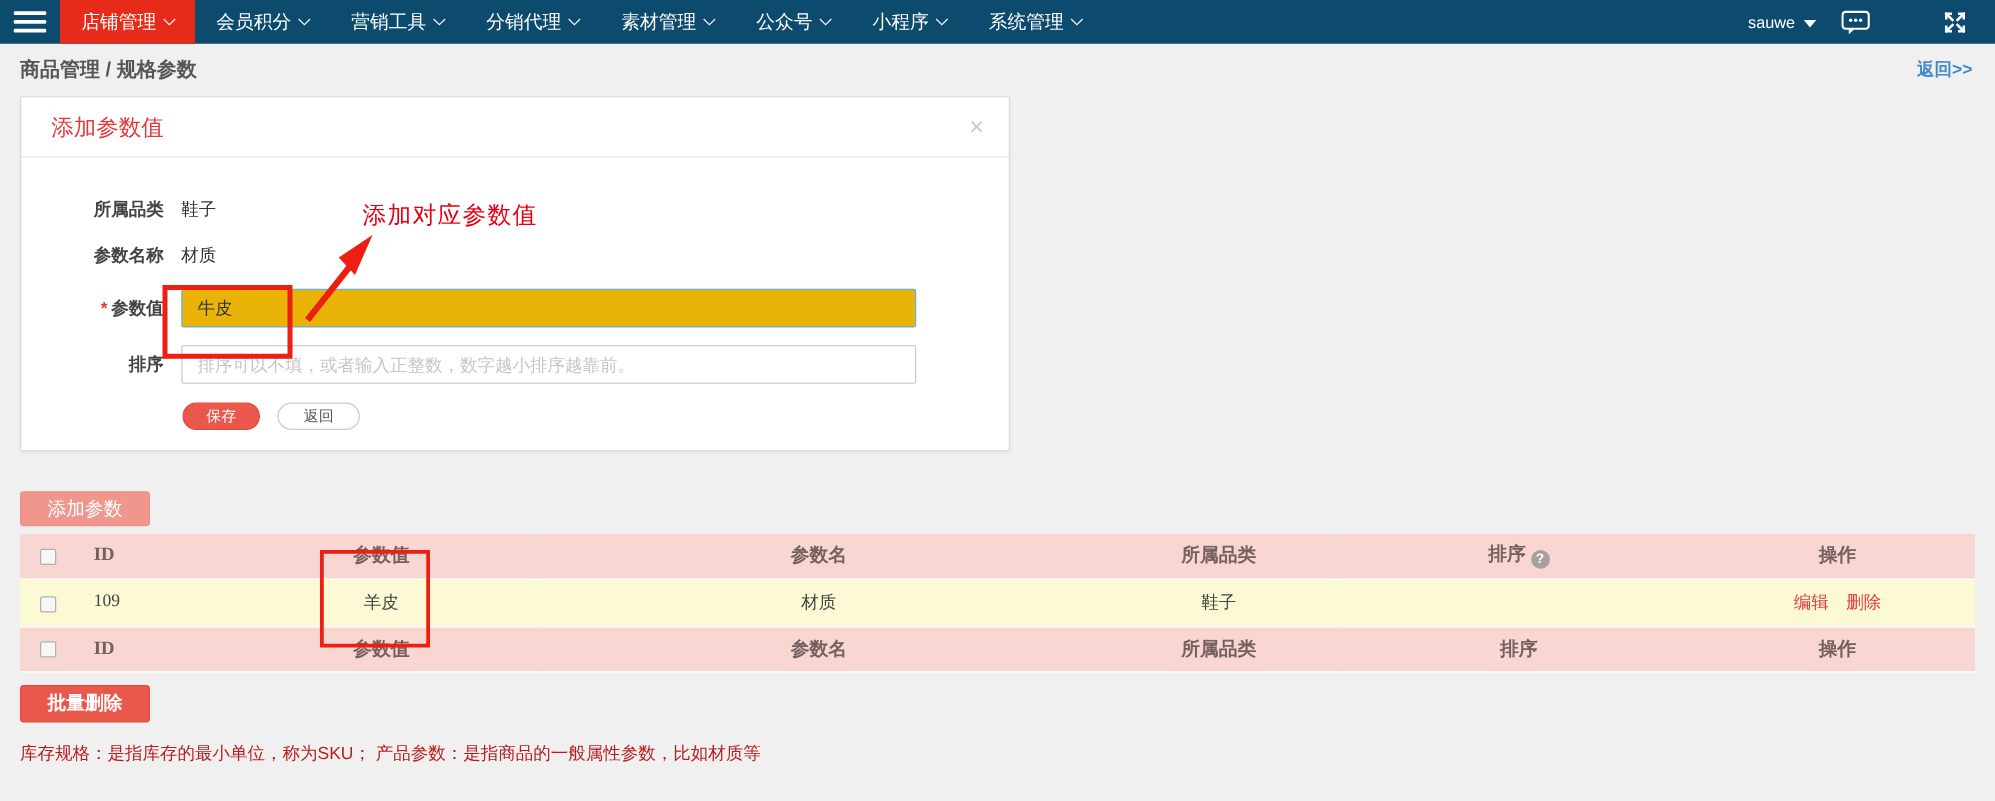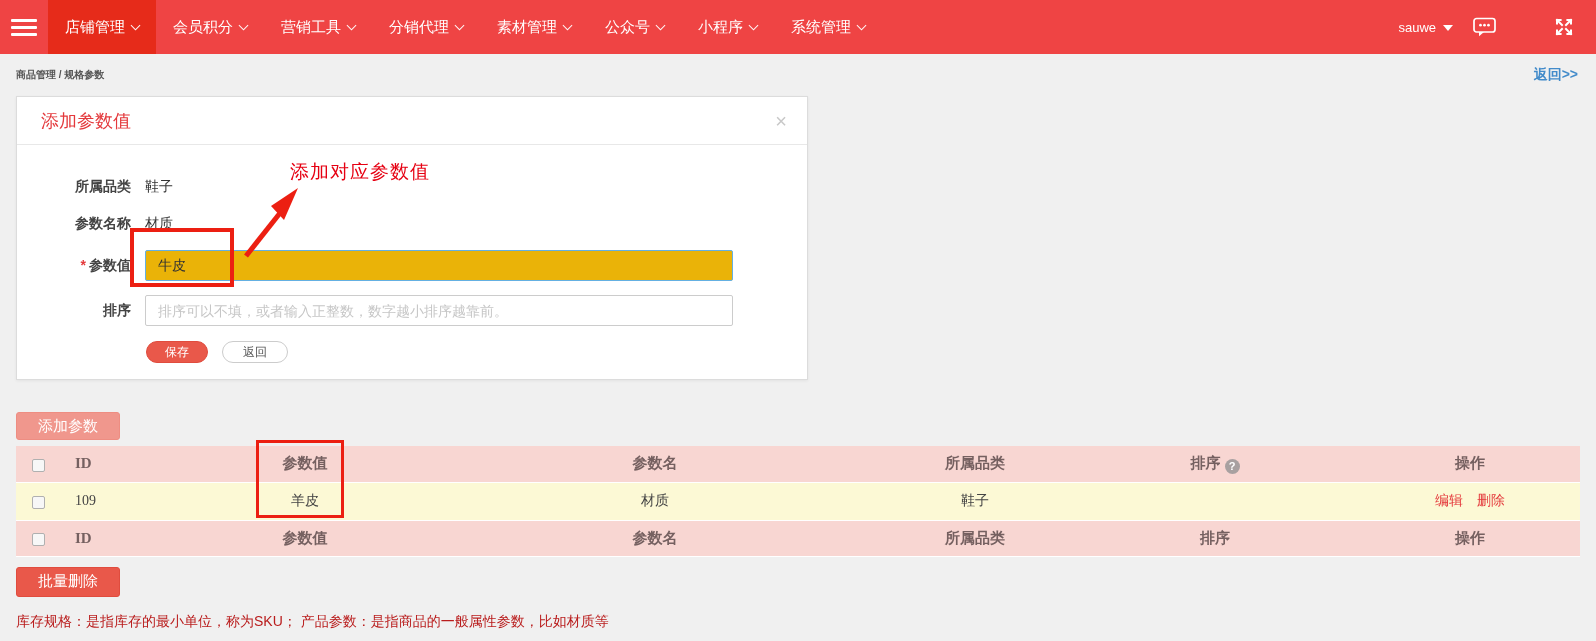--- a/index.html
+++ b/index.html
@@ -3,37 +3,37 @@
 <meta charset="utf-8">
 <style>
   * { margin:0; padding:0; box-sizing:border-box; }
   html,body { width:1596px; height:641px; }
   body {
     font-family:"Liberation Sans","DejaVu Sans",sans-serif;
     background:#f0f0f0; position:relative; overflow:hidden; color:#333;
   }
 
   
-  .navbar { height:54px; background:#ef4444; display:flex; align-items:stretch; color:#fff;justify-content:space-between; }
+  .navbar { height:35px; background:#0c4a6e; display:flex; align-items:stretch; color:#fff;justify-content:space-between; }
   .hamburger { width:48px; display:flex; flex-direction:column; justify-content:center; align-items:center; gap:4px; cursor:pointer; }
   .hamburger .bar { width:26px; height:3px; background:#fff; border-radius:1px; }
   .nav-items { display:flex; align-items:stretch; }
   .nav-item { display:flex; align-items:center; padding:0 17px; font-size:15px; cursor:pointer; white-space:nowrap; }
   .nav-item.active { background:#e62b1a; }
   .caret { width:7px; height:7px; border-right:1.7px solid rgba(255,255,255,.95); border-bottom:1.7px solid rgba(255,255,255,.95); transform:rotate(45deg); margin-left:7px; margin-top:-4px; display:inline-block; }
   .nav-right { margin-left:auto; display:flex; align-items:center; gap:20px; padding-right:22px; }
   .nav-user { display:flex; align-items:center; font-size:13px; cursor:pointer; }
   .tri-down { width:0; height:0; border-left:5px solid transparent; border-right:5px solid transparent; border-top:6px solid #fff; margin-left:7px; margin-top:2px; }
   .nav-icon { display:flex; align-items:center; cursor:pointer; }
   .appgrid { width:18px; height:18px; display:grid; grid-template-columns:8px 8px; grid-template-rows:8px 8px; gap:2px; }
   .appgrid i { display:block; border-radius:1px; }
 
   
   .crumbbar { height:42px; display:flex; align-items:center; justify-content:space-between; padding:0 18px 0 16px; }
-  .crumb { font-size:10px; font-weight:bold; color:#555; }
+  .crumb { font-size:16px; font-weight:bold; color:#555; }
   .back-link { font-size:14px; font-weight:bold; color:#428bca; cursor:pointer; text-decoration:none; }
 
   
   .modal { position:relative; margin:0 16px; width:792px; height:284px; background:#fff; border:1px solid #dcdcdc; box-shadow:0 1px 3px rgba(0,0,0,.06); }
   .modal-header { height:48px; border-bottom:1px solid #e8e8e8; display:flex; align-items:center; }
   .modal-title { margin-left:24px; font-size:18px; color:#e4393c; }
   .modal-close { margin-left:auto; margin-right:20px; color:#c8c8c8; font-size:20px; line-height:1; cursor:pointer; }
   .modal-body { padding-top:30px; }
   .form-row { display:flex; align-items:center; margin-bottom:13px; min-height:24px; }
   .form-label { width:114px; flex:none; text-align:right; font-size:14px; font-weight:bold; color:#444; }
@@ -53,21 +53,21 @@
   .param-table { width:1564px; margin:6px 16px 0; border-collapse:collapse; font-size:14px; table-layout:fixed; }
   .param-table tr.hrow { background:#f8d6d2; }
   .param-table tr.hrow th { height:36px; font-size:15px; font-weight:bold; color:#756060; border-bottom:1px solid #fff; }
   .param-table tr.drow { background:#fcf9d5; }
   .param-table tr.drow td { height:38px; color:#444; border-bottom:1px solid #fff; }
   .cell-left { text-align:left; padding-left:15px;font-family:Liberation Serif, serif; }
   .cell-center { text-align:center; }
   .cb { appearance:none; -webkit-appearance:none; width:13px; height:13px; border:1px solid #b0b0b0; background:#f7f7f7; border-radius:2px; vertical-align:middle; cursor:pointer; }
   .help-badge { display:inline-block; width:15px; height:15px; border-radius:50%; background:#a8a0a0; color:#fff; font-size:11px; font-weight:bold; line-height:15px; text-align:center; margin-left:4px; vertical-align:-2px; }
   .op-link { color:#e4393c; text-decoration:none; cursor:pointer; margin:0 5px; }
-  .batch-btn { margin:10px 0 0 16px; width:104px; height:30px; background:#e9584a; border:1px solid #e04c3e; border-radius:3px; color:#fff; font-size:15px; cursor:pointer; font-family:inherit; }
+  .batch-btn { margin:10px 0 0 16px; width:104px; height:30px; background:#e9584a; border:1px solid #e04c3e; border-radius:3px; color:#fff; font-size:15px; cursor:pointer; font-family:inherit;font-weight:bold; }
   .footer-note { margin:16px 0 0 16px; font-size:14px; color:#b91c1c; }
 
   
   .anno { position:absolute; z-index:30; pointer-events:none; }
   .anno-box1 { left:130px; top:228px; width:104px; height:59px; border:4px solid #ec1f12; }
   .anno-box2 { left:256px; top:440px; width:88px; height:78px; border:3px solid #ec1f12; }
   .anno-text { left:290px; top:159px; font-size:19px; color:#e60012; font-family:Liberation Mono, monospace; letter-spacing:1px; }
   .anno-arrow { left:238px; top:182px; }
 </style>
 </head>

